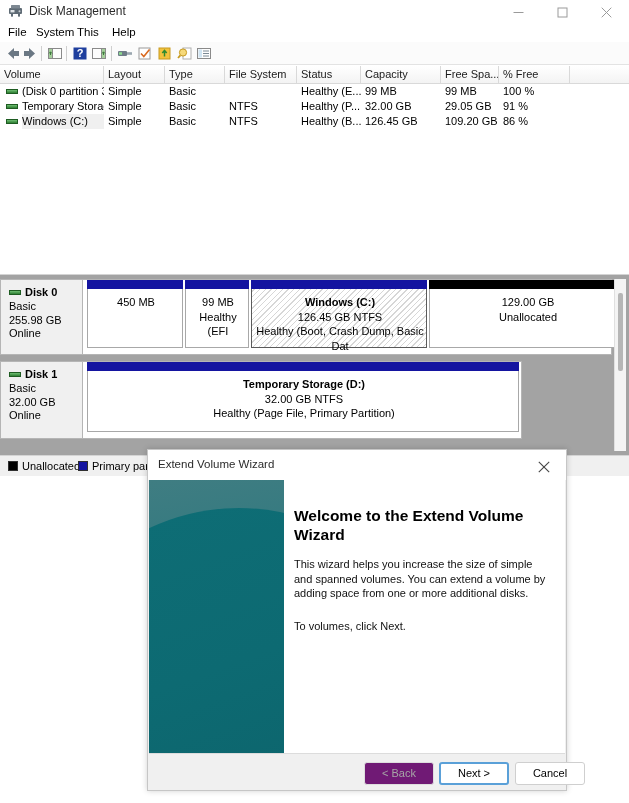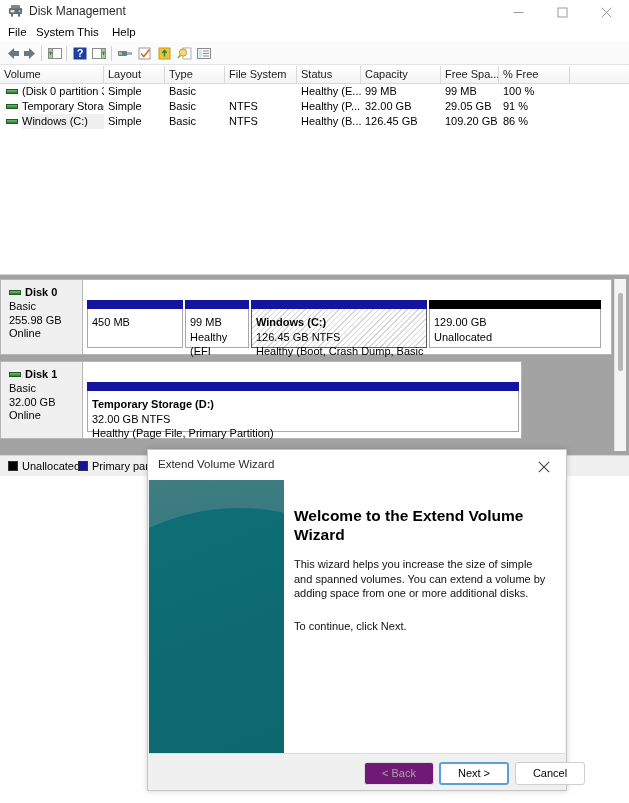--- a/index.html
+++ b/index.html
@@ -47,21 +47,21 @@
   
   .graph{position:absolute;left:0;top:275px;width:629px;height:180px;background:#a3a3a3;overflow:hidden;}
   .diskrow{position:absolute;left:0;background:#fff;border:1px solid #b5b5b5;box-sizing:border-box;}
   .diskinfo{position:absolute;left:0;top:0;width:82px;height:100%;background:#f0f0f0;
             border-right:1px solid #b5b5b5;box-sizing:border-box;padding:6px 0 0 8px;}
   .diskname{font-size:11px;font-weight:bold;color:#000;margin-bottom:2px;padding-left:16px;position:relative;}
   .diskname .dicon{position:absolute;left:0;top:4px;width:12px;height:5px;
             background:linear-gradient(#6fbf73,#2e7d32);border:1px solid #1e5c22;box-sizing:border-box;}
   .diskmeta{font-size:11px;color:#000;line-height:13.5px;}
   .parts{position:absolute;left:82px;top:0;right:0;height:100%;padding:4px 4px 4px 4px;box-sizing:border-box;}
-  .part{position:absolute;top:20px;bottom:6px;background:#fff;border:1px solid #a8a8a8;box-sizing:border-box;}
+  .part{position:absolute;top:0;bottom:6px;background:#fff;border:1px solid #a8a8a8;box-sizing:border-box;text-align:center;}
   .part .capbar{position:absolute;left:-1px;right:-1px;top:-1px;height:9px;background:#1414a0;}
   .part.unalloc .capbar{background:#000000;}
   .part .ptext{position:absolute;left:4px;top:14px;right:2px;font-size:11px;line-height:14.5px;color:#000;overflow:hidden;}
   .ptitle{font-weight:bold;}
   .part.selected{
     background-image:repeating-linear-gradient(135deg,
       rgba(0,0,0,0) 0px, rgba(0,0,0,0) 3px,
       rgba(110,110,110,0.28) 3px, rgba(110,110,110,0.28) 4px);
     border:1px solid #5a5a5a;
   }
@@ -290,21 +290,21 @@
           </div>
         </div>
         <div class="part selected" style="left:168px;width:176px">
           <div class="capbar"></div>
           <div class="ptext">
             <div class="ptitle">Windows  (C:)</div>
             <div>126.45 GB NTFS</div>
             <div>Healthy (Boot, Crash Dump, Basic Dat</div>
           </div>
         </div>
-        <div class="part unalloc" style="left:346px;width:172px">
+        <div class="part unalloc" style="left:346px;width:196px">
           <div class="capbar"></div>
           <div class="ptext">
             <div>129.00 GB</div>
             <div>Unallocated</div>
           </div>
         </div>
       </div>
     </div>
 
     <div class="diskrow" style="left:0;top:86px;width:522px;height:78px">
@@ -358,21 +358,21 @@
       </div>
     </div>
 
     <div class="dlg-body">
       <div class="banner">
         <div class="arc"></div>
       </div>
       <div class="dlg-content">
         <h1 class="dlg-h1">Welcome to the Extend Volume Wizard</h1>
         <p class="dlg-p">This wizard helps you increase the size of simple and spanned volumes. You can extend a volume  by adding space from one or more additional disks.</p>
-        <p class="dlg-p">To continue, click Next.</p>
+        <p class="dlg-p">To volumes, click Next.</p>
       </div>
     </div>
 
     <div class="dlg-foot">
       <div class="dbtn disabled" style="left:215px">&lt; Back</div>
       <div class="dbtn default" style="left:290px">Next &gt;</div>
       <div class="dbtn" style="left:366px">Cancel</div>
     </div>
   </div>
 

